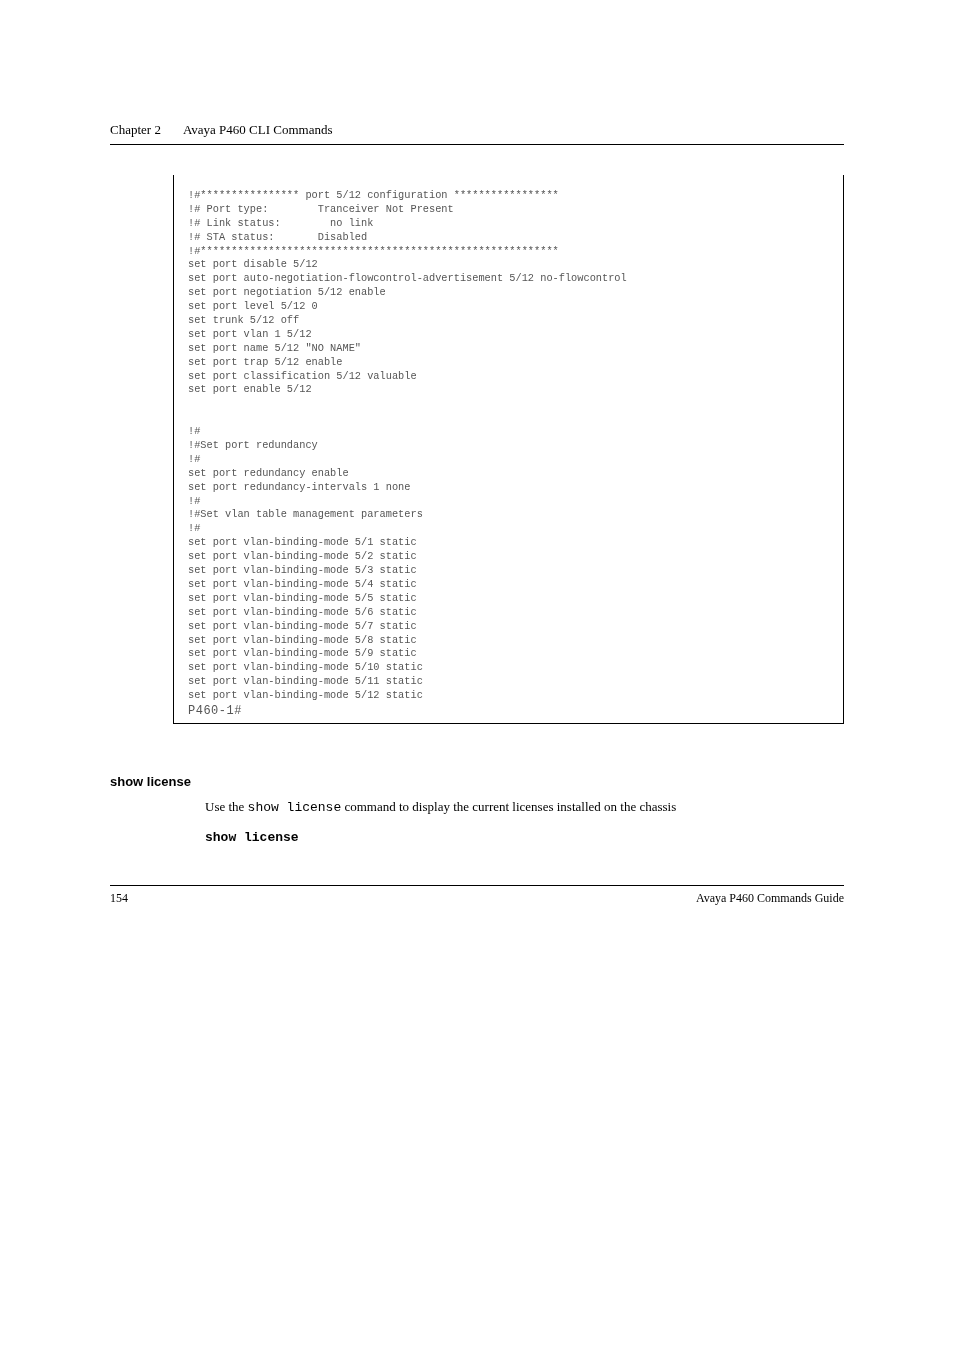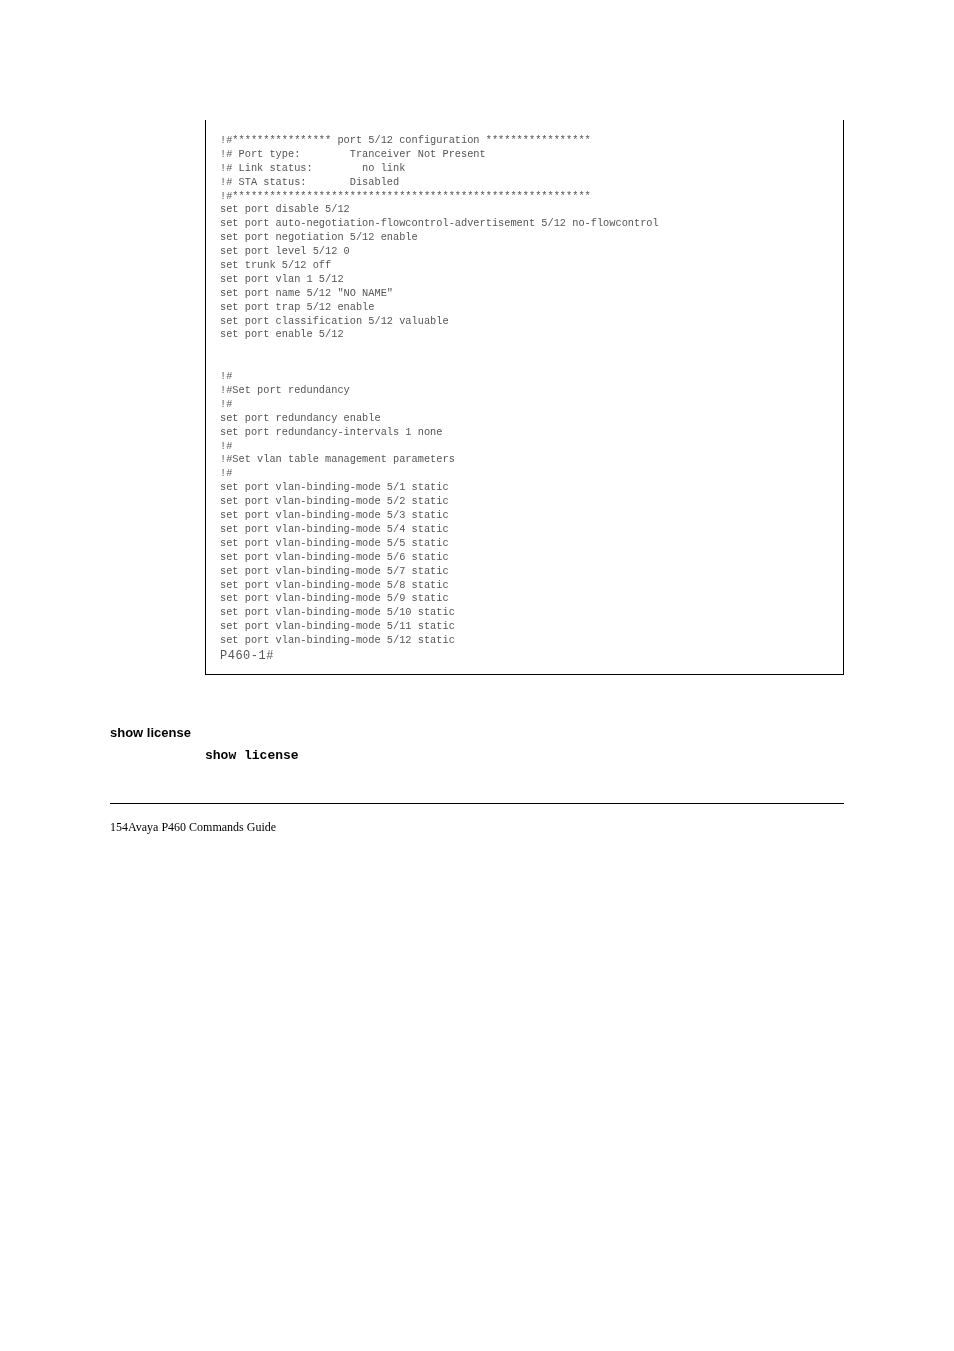--- a/index.html
+++ b/index.html
@@ -27,23 +27,23 @@
     display: inline;
   }
   .chapter-title {
     display: inline;
     margin-left: 18px;
   }
   .code-box {
     border-left: 1px solid #000;
     border-right: 1px solid #000;
     border-bottom: 1px solid #000;
-    margin-left: 95px;
+    margin-left: 63px;
     margin-right: 0;
-    padding: 14px 14px 10px 14px;
+    padding: 14px 14px 4px 14px;
     font-family: 'Courier New', Courier, monospace;
     font-size: 10.3px;
     line-height: 1.35;
     white-space: pre;
     color: #555;
     overflow: hidden;
   }
   .code-box .final-prompt {
     font-size: 12px;
     letter-spacing: 0.5px;
@@ -72,30 +72,34 @@
   .mono-bold {
     font-family: 'Courier New', Courier, monospace;
     font-weight: bold;
     font-size: 13px;
     margin-left: 95px;
     margin-bottom: 14px;
   }
   .footer {
     border-top: 1px solid #000;
     margin-top: 40px;
-    padding-top: 16px;
+    padding-top: 5px;
     display: flex;
-    justify-content: flex-start;
+    justify-content: space-between;
     font-size: 12px;
   }
 </style>
 </head>
 <body>
 
 <div class="page">
+  <div class="header-line">
+    <span class="header-text chapter-label">Chapter 2</span>
+    <span class="header-text chapter-title">Avaya P460 CLI Commands</span>
+  </div>
 
   <div class="code-box"><span>!#**************** port 5/12 configuration *****************</span>
 <span>!# Port type:        Tranceiver Not Present</span>
 <span>!# Link status:        no link</span>
 <span>!# STA status:       Disabled</span>
 <span>!#**********************************************************</span>
 <span>set port disable 5/12</span>
 <span>set port auto-negotiation-flowcontrol-advertisement 5/12 no-flowcontrol</span>
 <span>set port negotiation 5/12 enable</span>
 <span>set port level 5/12 0</span>
@@ -125,20 +129,23 @@
 <span>set port vlan-binding-mode 5/8 static</span>
 <span>set port vlan-binding-mode 5/9 static</span>
 <span>set port vlan-binding-mode 5/10 static</span>
 <span>set port vlan-binding-mode 5/11 static</span>
 <span>set port vlan-binding-mode 5/12 static</span>
 <span class="final-prompt">P460-1#</span></div>
 
   <div class="section-heading">show license</div>
 
 
+  <div class="body-text">
+    <span>Use the </span><span class="mono-inline">show license</span><span> command to display the current licenses installed on the chassis</span>
+  </div>
 
   <div class="mono-bold">show license</div>
 
   <div class="footer">
     <span>154</span>
     <span>Avaya P460 Commands Guide</span>
   </div>
 </div>
 
 </body></html>

